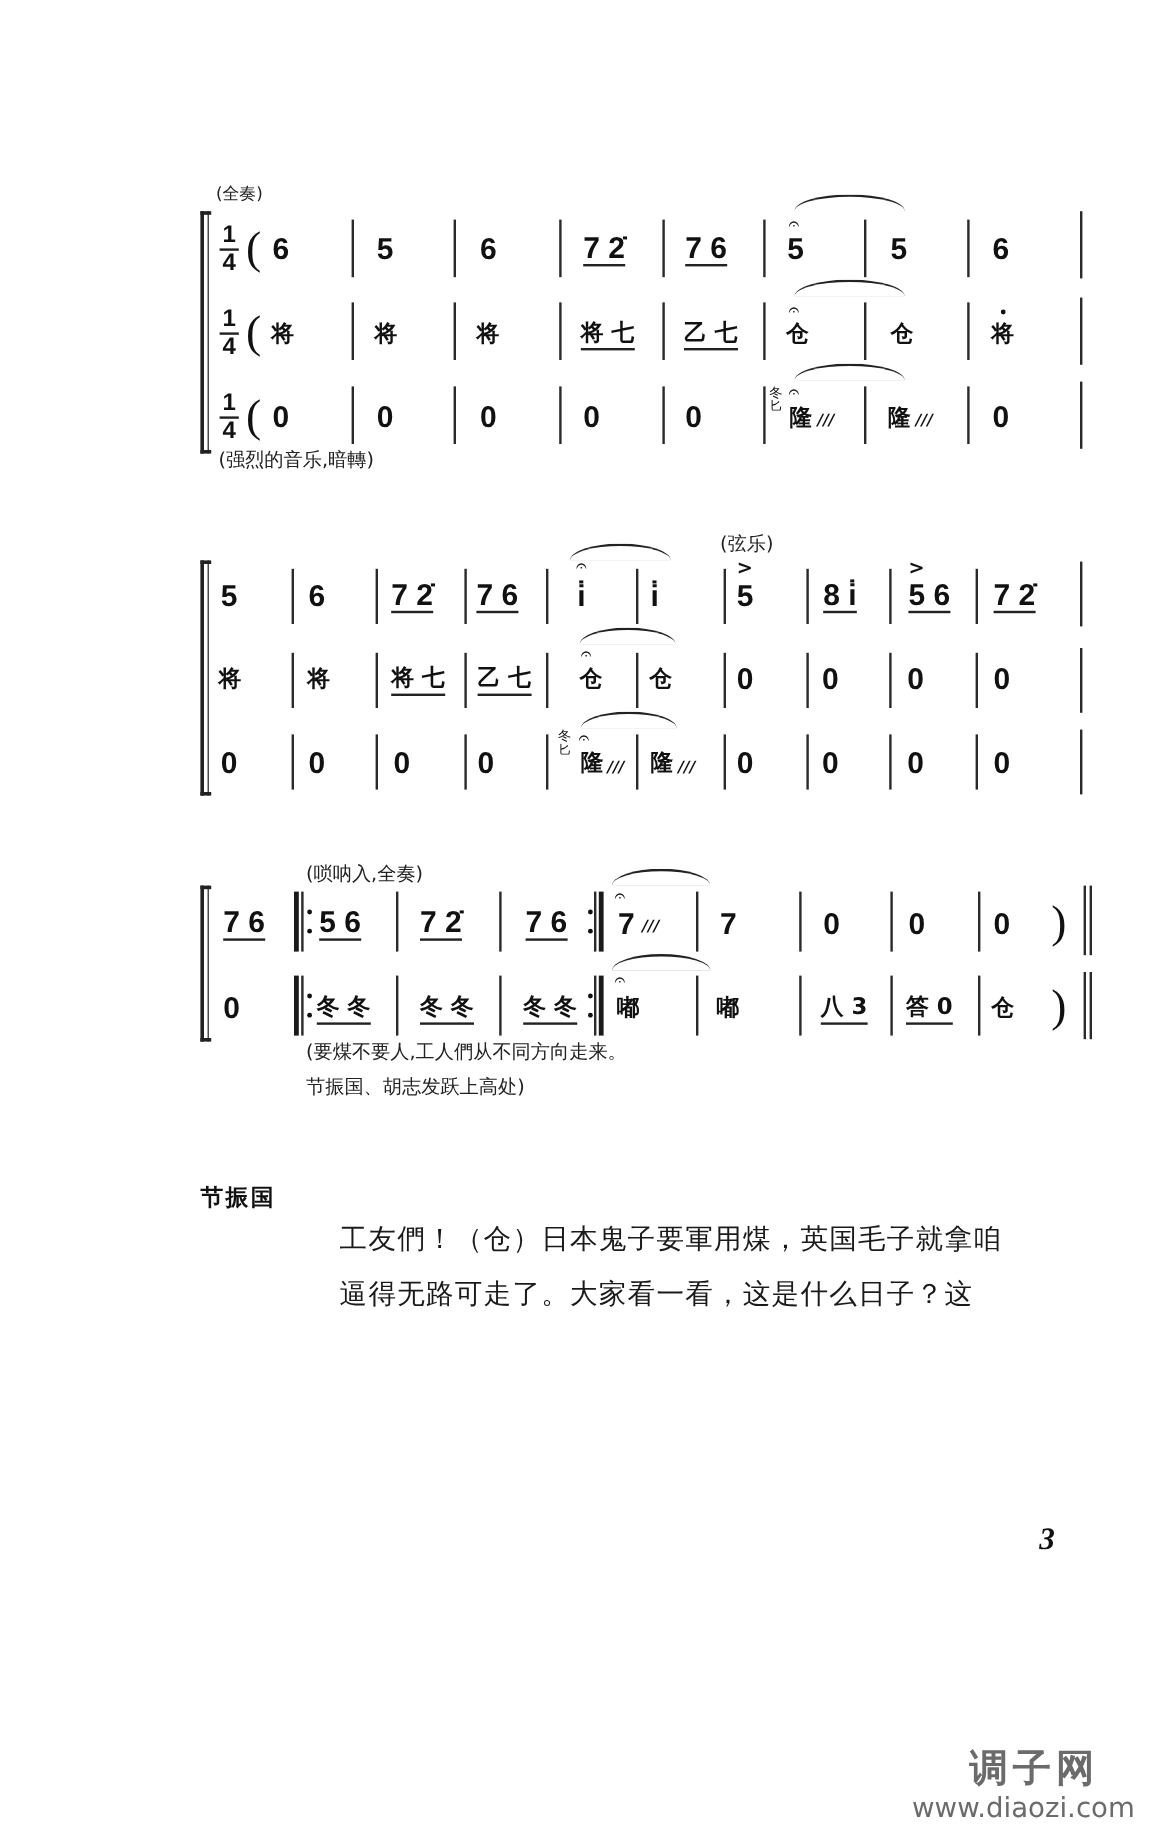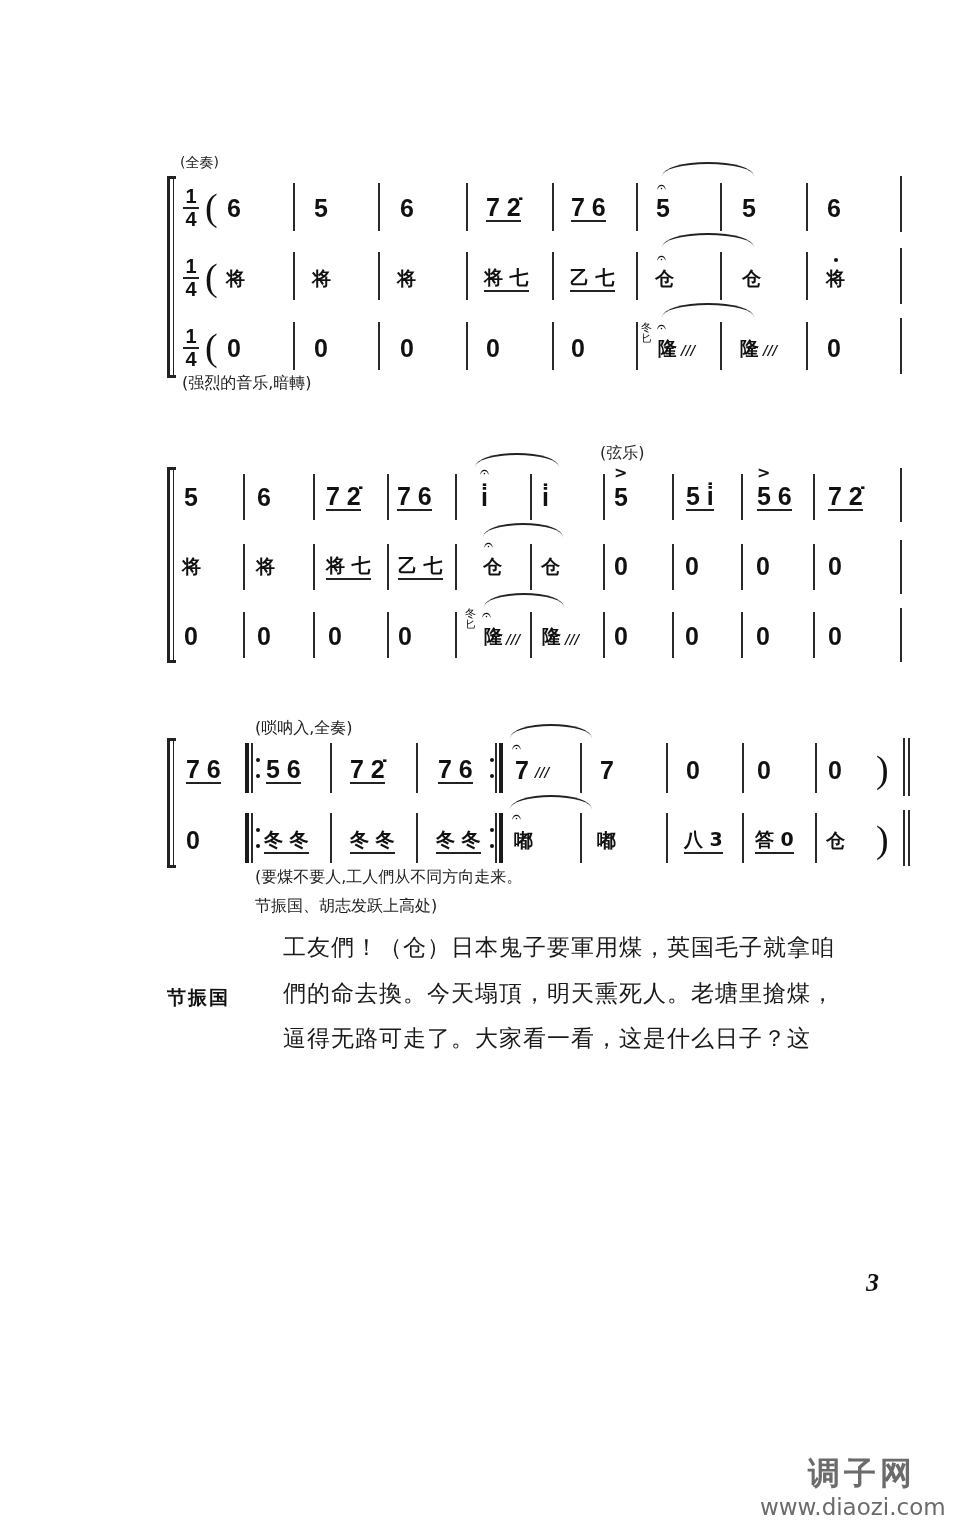--- a/index.html
+++ b/index.html
@@ -20,21 +20,21 @@
   .anno { position: absolute; font-family: "DejaVu Sans", sans-serif; font-size: 15px; line-height: 18px; white-space: pre; color: #222; }
   .anno-block { position: absolute; font-family: "DejaVu Sans", sans-serif; font-size: 16px; line-height: 29px; width: 270px; color: #222; }
   .slur { position: absolute; border-top: 2px solid #222; border-radius: 50% 50% 0 0 / 100% 100% 0 0; height: 12px; }
   .fermata { position: absolute; font-size: 16px; line-height: 14px; font-family: "DejaVu Sans", sans-serif; }
   .dot { position: absolute; width: 4px; height: 4px; border-radius: 50%; background: #111; }
   .trem { position: absolute; font-size: 13px; font-style: italic; font-family: "DejaVu Serif", serif; font-weight: bold; }
   .accent { position: absolute; font-size: 16px; font-family: "DejaVu Sans", sans-serif; font-weight: bold; }
   .grace { position: absolute; font-size: 11px; line-height: 11px; width: 12px; }
   .repeat-dot { position: absolute; width: 4px; height: 4px; background: #111; border-radius: 50%; }
   .speaker { position: absolute; left: 167px; top: 985px; font-family: "DejaVu Sans", sans-serif; font-weight: bold; font-size: 19px; letter-spacing: 2px; }
-  .dialogue { position: absolute; left: 283px; top: 927px; width: 640px; font-family: Liberation Mono, monospace;
+  .dialogue { position: absolute; left: 283px; top: 1010px; width: 640px; font-family: Liberation Sans, sans-serif;
               font-size: 23px; line-height: 45.5px; letter-spacing: 1px; color: #1a1a1a; }
   .dialogue div { white-space: nowrap; }
   .page-num { position: absolute; left: 866px; top: 1268px; font-family: "Liberation Serif", serif; font-style: italic;
               font-weight: bold; font-size: 26px; }
   .wm-cn { position: absolute; left: 808px; top: 1452px; font-family: "DejaVu Sans", sans-serif; font-weight: bold;
            font-size: 32px; color: #6b6b6b; letter-spacing: 4px; }
   .wm-url { position: absolute; left: 760px; top: 1494px; font-family: "DejaVu Sans", sans-serif; font-size: 23px; color: #6b6b6b; }
 </style>
 </head>
 <body>
@@ -165,21 +165,21 @@
     <div class="bar" style="left:900px;top:608px;height:54px;"></div>
 
   <span class="note" style="left:184px;top:497px;">5</span>
   <span class="note" style="left:257px;top:497px;">6</span>
   <span class="note ul" style="left:326px;top:497px;">7 2̇</span>
   <span class="note ul" style="left:397px;top:497px;">7 6</span>
   <span class="note" style="left:481px;top:497px;">i̇</span>
   <span class="note" style="left:542px;top:497px;">i̇</span>
   <span class="accent" style="left:614px;top:463px;">&gt;</span>
   <span class="note" style="left:614px;top:497px;">5</span>
-  <span class="note ul" style="left:686px;top:497px;">5 i̇</span>
+  <span class="note ul" style="left:686px;top:497px;">8 i̇</span>
   <span class="accent" style="left:757px;top:463px;">&gt;</span>
   <span class="note ul" style="left:757px;top:497px;">5 6</span>
   <span class="note ul" style="left:828px;top:497px;">7 2̇</span>
   <div class="slur" style="left:475px;top:453px;width:84px;"></div>
   <span class="fermata" style="left:480px;top:465px;">𝄐</span>
 
   <span class="note cjk" style="left:182px;top:566px;">将</span>
   <span class="note cjk" style="left:256px;top:566px;">将</span>
   <span class="note cjk ul" style="left:326px;top:566px;">将 七</span>
   <span class="note cjk ul" style="left:398px;top:566px;">乙 七</span>
@@ -277,21 +277,20 @@
   <div class="slur" style="left:510px;top:795px;width:82px;"></div>
   <span class="fermata" style="left:512px;top:810px;">𝄐</span>
 
   <div class="anno-block" style="left:255px;top:862px;">(要煤不要人,工人們从不同方向走来。节振国、胡志发跃上高处)</div>
 </div>
 
 <div>
   <span class="speaker">节振国</span>
   <div class="dialogue">
     <div>工友們！（仓）日本鬼子要軍用煤，英国毛子就拿咱</div>
-    <div>們的命去換。今天塌頂，明天熏死人。老塘里搶煤，</div>
     <div>逼得无路可走了。大家看一看，这是什么日子？这</div>
   </div>
 </div>
 
 <span class="page-num">3</span>
 
 <div>
   <span class="wm-cn">调子网</span>
   <span class="wm-url">www.diaozi.com</span>
 </div>

